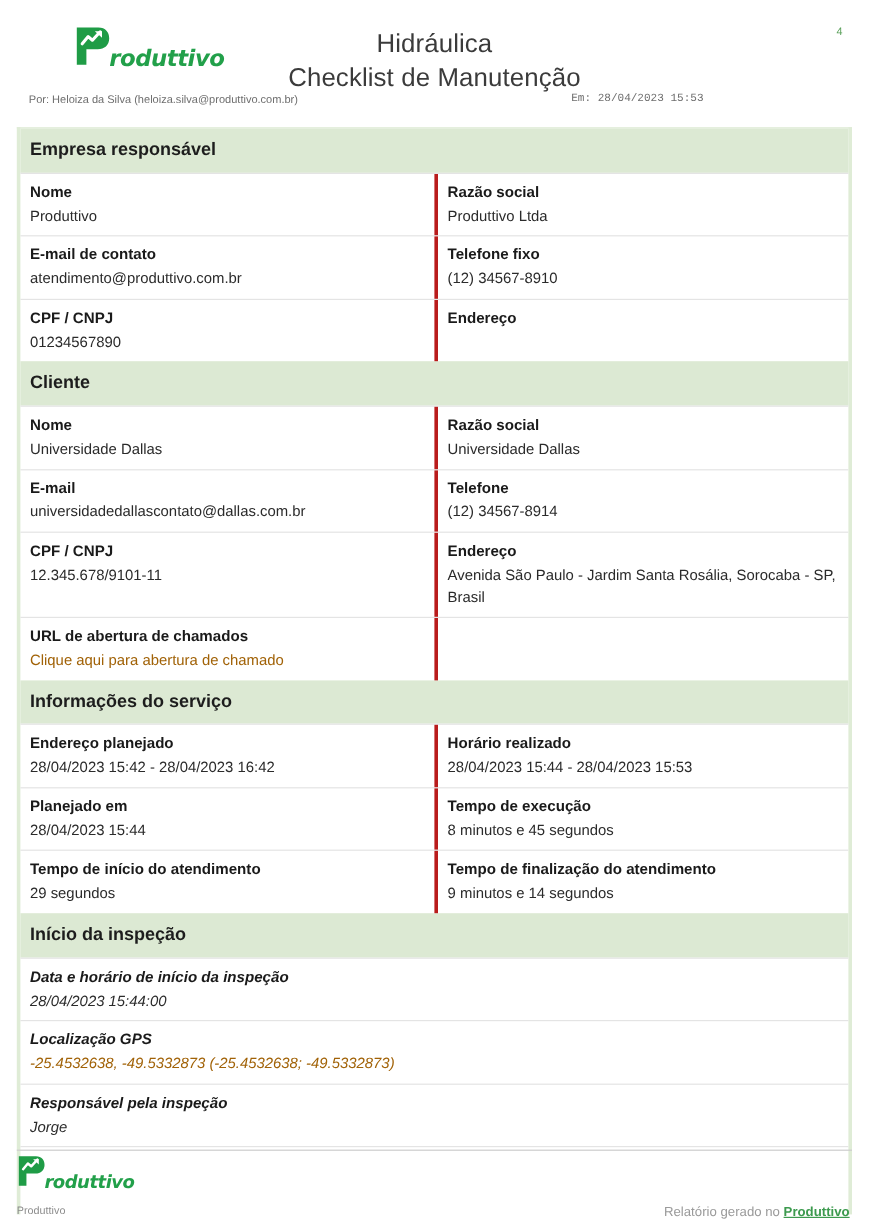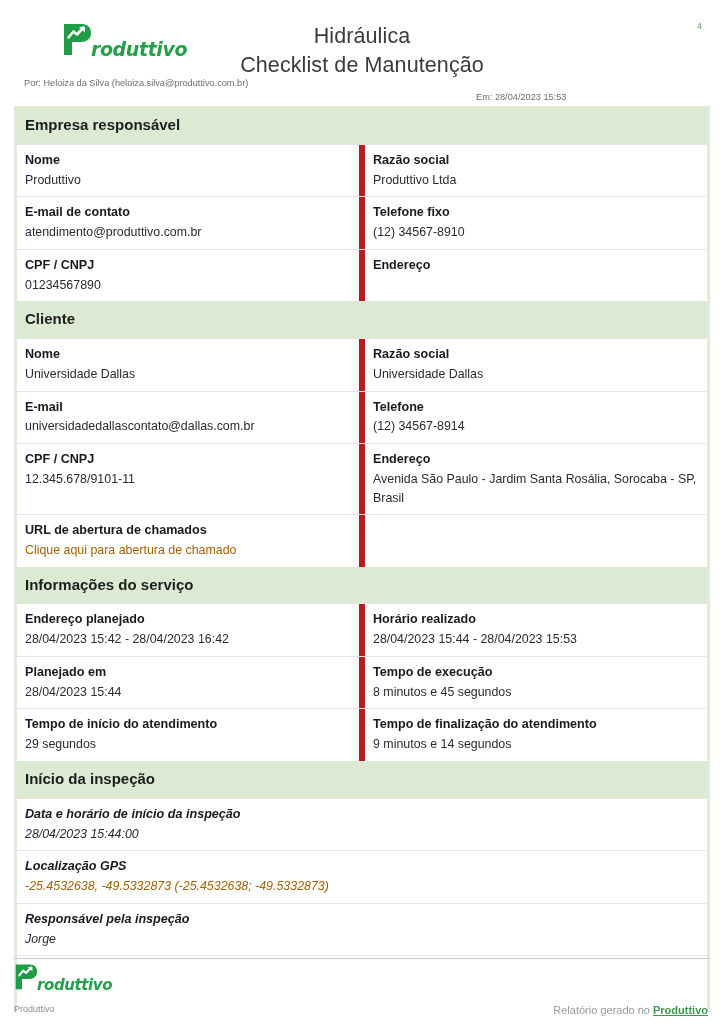--- a/index.html
+++ b/index.html
@@ -82,21 +82,22 @@
     color: #6e6e6e;
   }
   .meta-left {
     position: absolute;
     left: 0;
     top: 2px;
   }
   .meta-right {
     position: absolute;
     left: 452px;
-    top: 16px;
+    top: 0;
+    font-family: Liberation Mono, monospace;
   }
 
   
   .report {
     margin: 8px 14px 0 14px;
     border-left: 3px solid #dfecd6;
     border-right: 3px solid #dfecd6;
     border-top: 1px solid #dfecd6;
     box-sizing: border-box;
   }
@@ -116,21 +117,21 @@
   }
   .row:first-of-type { border-top: none; }
   .cell {
     box-sizing: border-box;
     padding: 6px 8px 7px 8px;
     min-height: 48px;
   }
   .cell-left {
     width: 348px;
     flex: 0 0 348px;
-    border-right: 6px solid #b91c1c;
+    border-right: 3px solid #b91c1c;
   }
   .cell-right {
     flex: 1 1 auto;
   }
   .cell-full {
     width: 100%;
     flex: 1 1 auto;
     border-right: none;
     font-style: italic;
   }

